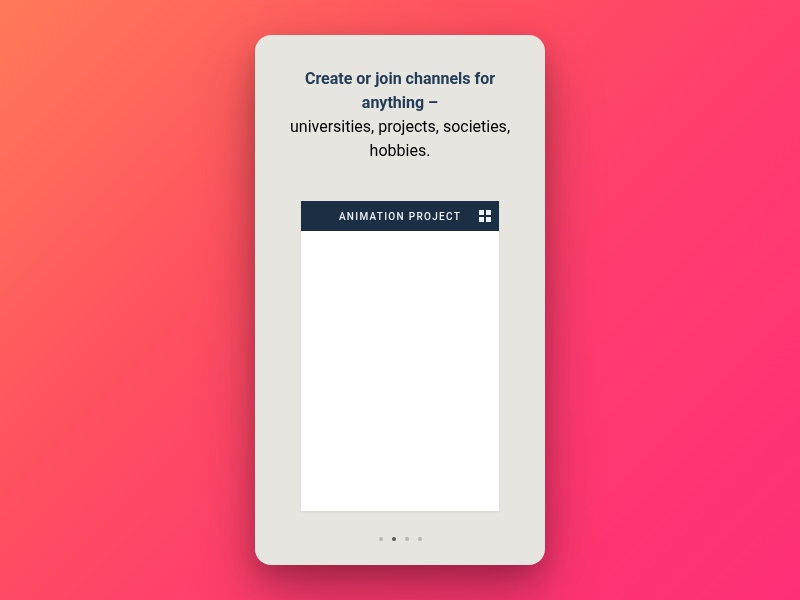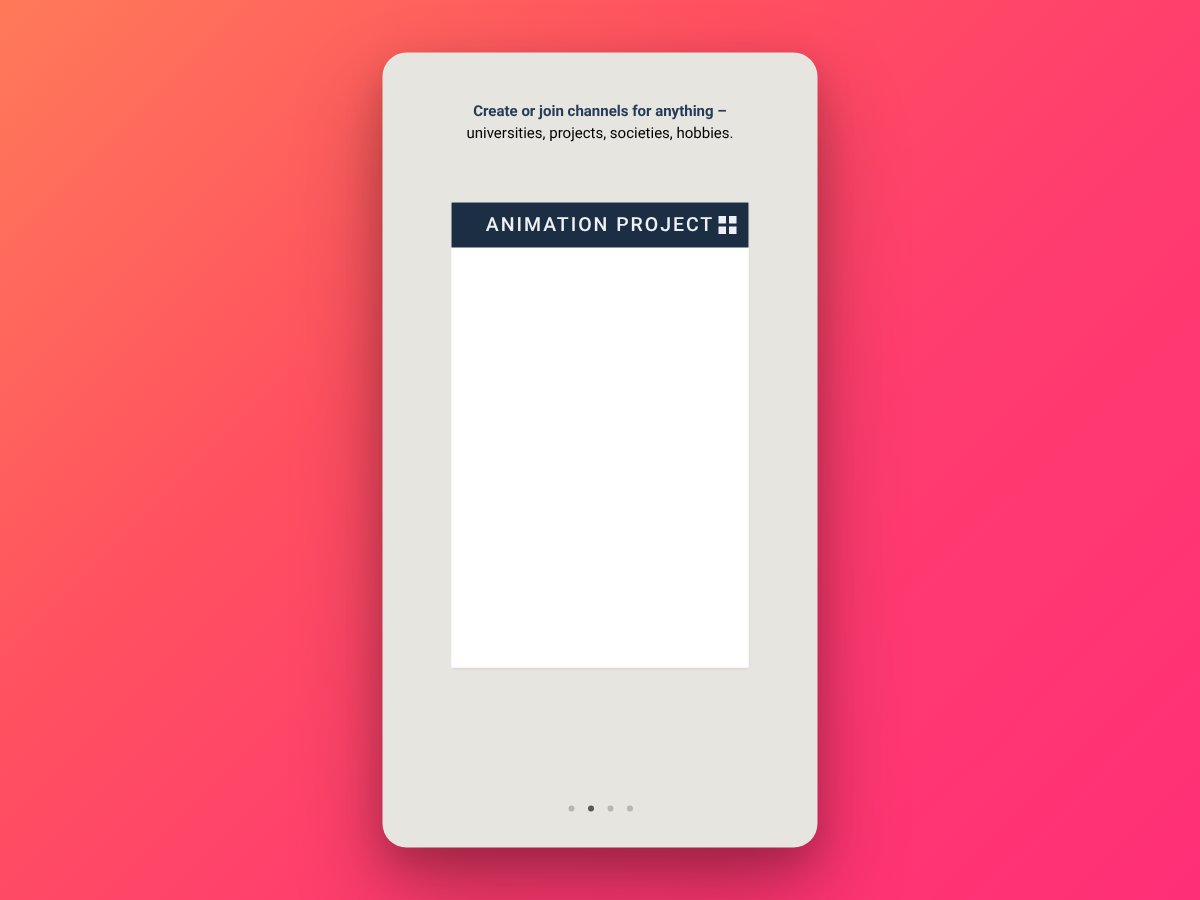--- a/index.html
+++ b/index.html
@@ -19,21 +19,21 @@
     box-shadow: 0 30px 60px rgba(0,0,0,0.28), 0 10px 25px rgba(0,0,0,0.18);
     display: flex;
     flex-direction: column;
     align-items: center;
     padding: 32px 20px 20px 20px;
     position: relative;
   }
   .headline {
     text-align: center;
     color: #233c57;
-    font-size: 10px;
+    font-size: 16px;
     line-height: 1.5;
     font-weight: 400;
     max-width: 240px;
   }
   .headline .bold {
     font-weight: 700;
   }
   .headline .light {
     color: #000000;
   }
@@ -47,21 +47,21 @@
     flex-direction: column;
   }
   .channel-header {
     background: #1c2e44;
     height: 30px;
     display: flex;
     align-items: center;
     justify-content: center;
     position: relative;
     color: #eef1f5;
-    font-size: 13px;
+    font-size: 10px;
     letter-spacing: 1.3px;
     font-weight: 500;
   }
   .channel-header .grid-icon {
     position: absolute;
     right: 8px;
     top: 50%;
     transform: translateY(-50%);
     display: grid;
     grid-template-columns: 5px 5px;

